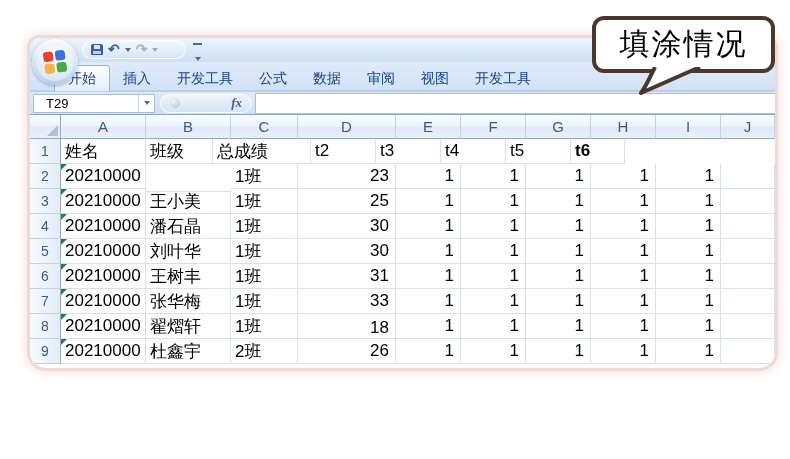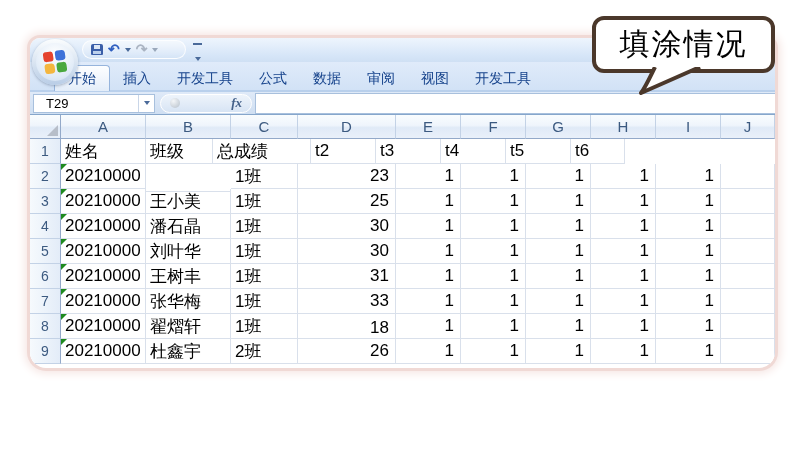--- a/index.html
+++ b/index.html
@@ -202,21 +202,21 @@
           </div>
           <div class="cell" style="width: 65px;">
             <span>t3</span>
           </div>
           <div class="cell" style="width: 65px;">
             <span>t4</span>
           </div>
           <div class="cell" style="width: 65px;">
             <span>t5</span>
           </div>
-          <div class="cell" style="width: 54px;">
+          <div class="cell" style="width: 54px; font-weight: bold;">
             <span>t6</span>
           </div>
         </div>
         <div class="gridrow">
           <div class="rowhdr">2</div>
           <div class="cell" style="width: 85px;">
             <span class="gtri"></span>
             <span>20210000</span>
           </div>
           <div class="cell" style="width: 85px; margin-top: 27px;">

